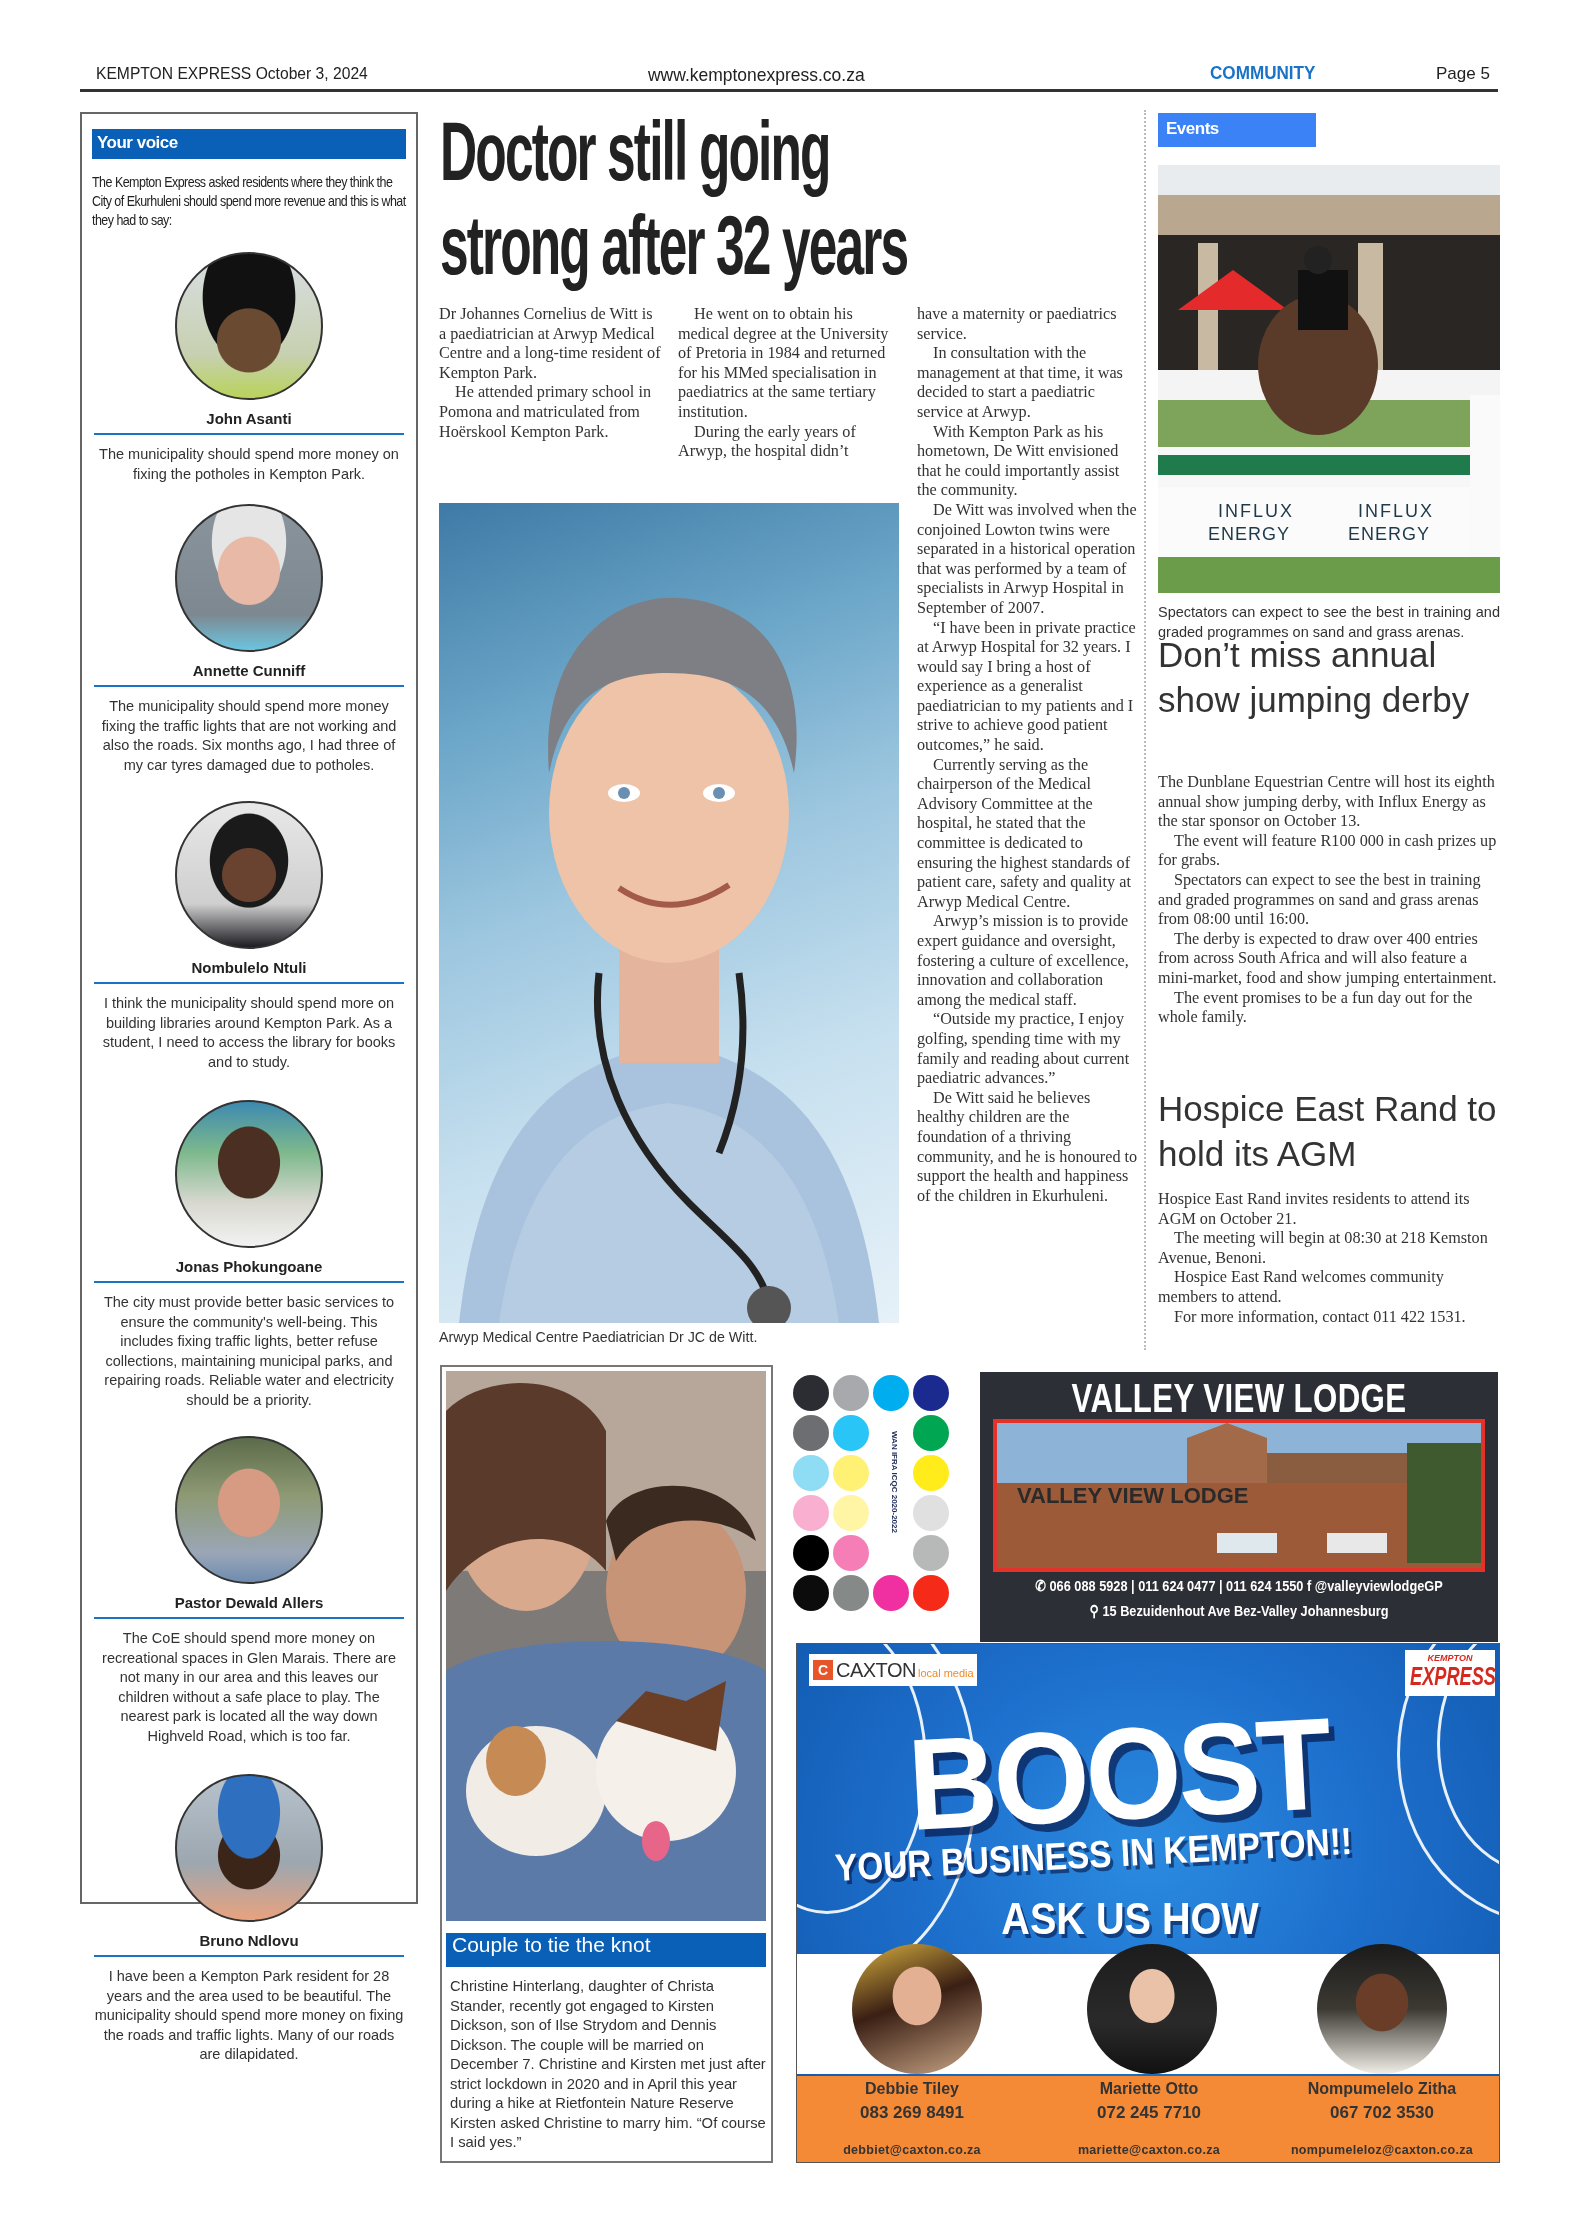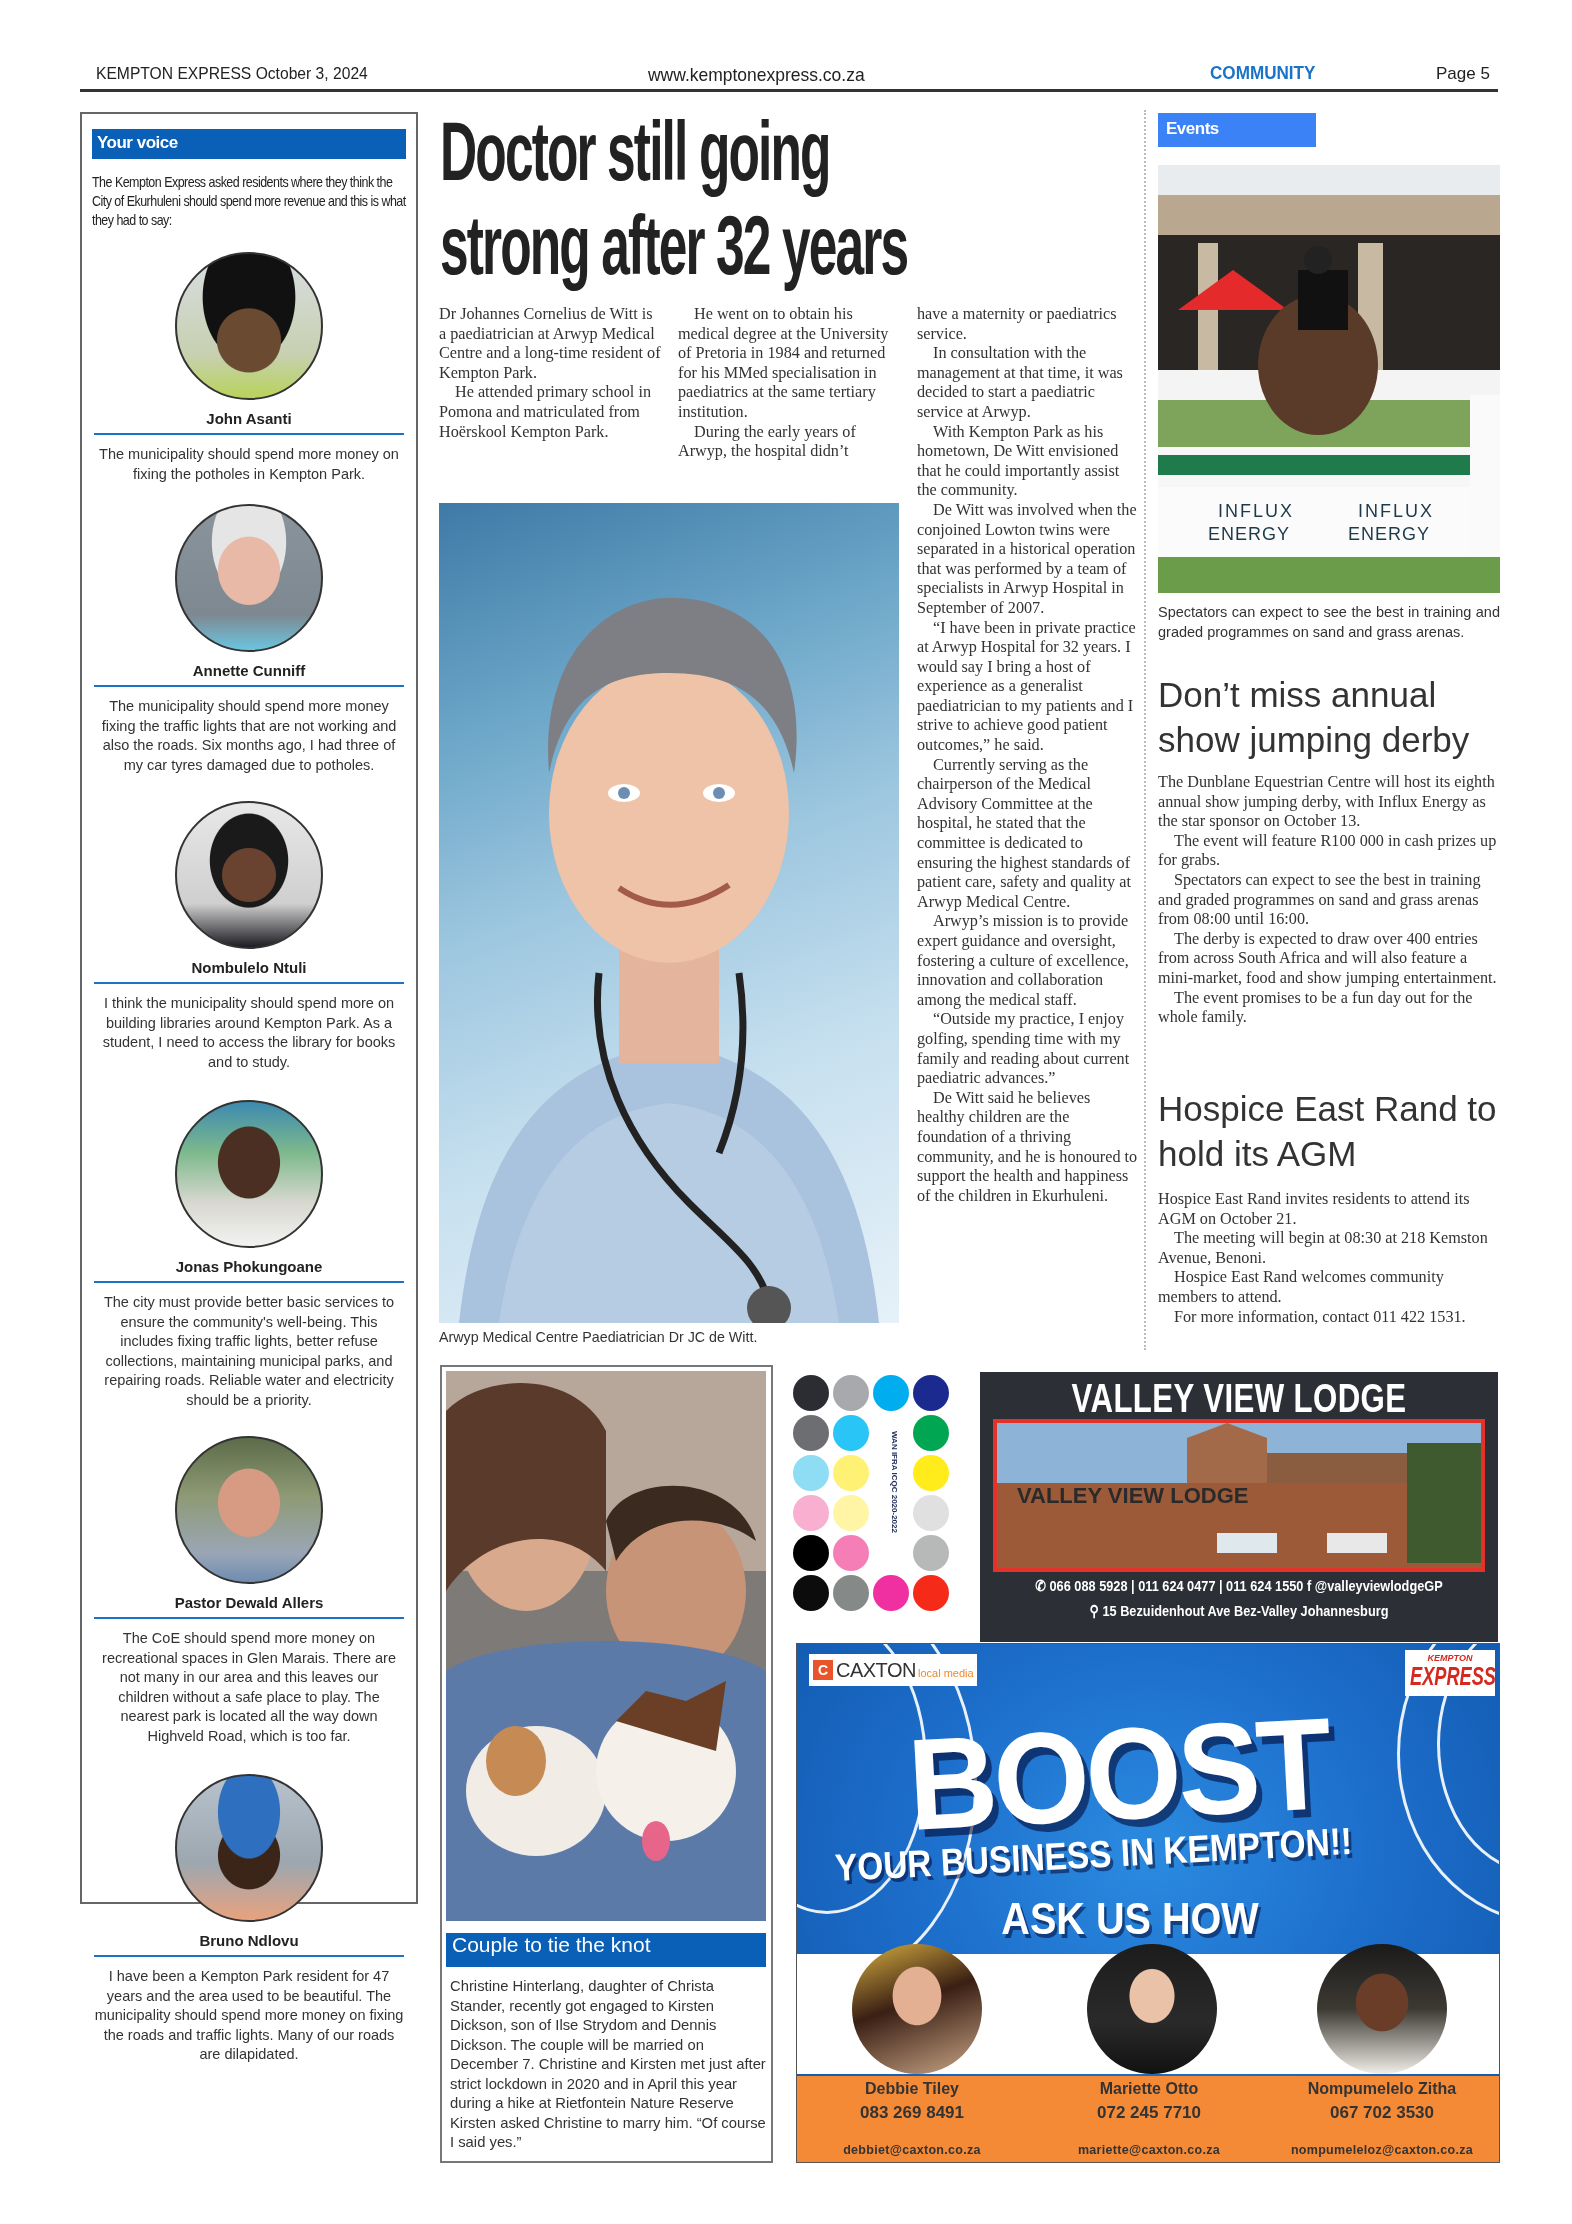--- a/index.html
+++ b/index.html
@@ -126,21 +126,21 @@
 
   <div class="person" style="margin-top:26px;">
     <div class="avatar" style="background: radial-gradient(ellipse at 50% 45%, #d79a82 0 30%, transparent 31%), linear-gradient(180deg,#5c6b4a 0%, #8e9a74 40%, #9aa6b6 80%, #6f8cb0 100%);"></div>
     <div class="pname">Pastor Dewald Allers</div>
     <div class="pquote">The CoE should spend more money on recreational spaces in Glen Marais. There are not many in our area and this leaves our children without a safe place to play. The nearest park is located all the way down Highveld Road, which is too far.</div>
   </div>
 
   <div class="person" style="margin-top:28px;">
     <div class="avatar" style="background: radial-gradient(ellipse at 50% 25%, #2f6fbf 0 30%, transparent 31%), radial-gradient(ellipse at 50% 55%, #3b2418 0 30%, transparent 31%), linear-gradient(180deg,#b8c2cc 0%, #9ca7b0 60%, #e8a27e 100%);"></div>
     <div class="pname">Bruno Ndlovu</div>
-    <div class="pquote">I have been a  Kempton Park resident for 47 years and the area used to be beautiful. The municipality should spend more money on fixing the roads and traffic lights. Many of our roads are dilapidated.</div>
+    <div class="pquote">I have been a  Kempton Park resident for 28 years and the area used to be beautiful. The municipality should spend more money on fixing the roads and traffic lights. Many of our roads are dilapidated.</div>
   </div>
 </div>
 
 <div class="headline">
   <div>Doctor still going</div>
   <div>strong after 32 years</div>
 </div>
 
 <div class="col1 body-serif">
   <p class="first">Dr Johannes Cornelius de Witt is a paediatrician at Arwyp Medical Centre and a long-time resident of Kempton Park.</p>
@@ -203,21 +203,21 @@
     <text x="60" y="352" font-family="Liberation Sans, sans-serif" font-size="18" fill="#1e3a4a" letter-spacing="2">INFLUX</text>
     <text x="50" y="375" font-family="Liberation Sans, sans-serif" font-size="18" fill="#1e3a4a" letter-spacing="1">ENERGY</text>
     <text x="200" y="352" font-family="Liberation Sans, sans-serif" font-size="18" fill="#1e3a4a" letter-spacing="2">INFLUX</text>
     <text x="190" y="375" font-family="Liberation Sans, sans-serif" font-size="18" fill="#1e3a4a" letter-spacing="1">ENERGY</text>
     <rect x="312" y="230" width="30" height="200" fill="#fafafa"></rect>
     <rect x="0" y="392" width="342" height="36" fill="#6a9c4a"></rect>
   </svg>
 </div>
 <div class="events-caption">Spectators can expect to see the best in training and graded programmes on sand and grass arenas.</div>
 
-<div class="ev-title" style="top:672px;">Don’t miss annual show jumping derby</div>
+<div class="ev-title" style="top:632px;">Don’t miss annual show jumping derby</div>
 <div class="ev-body" style="top:773px;">
   <p class="first">The Dunblane Equestrian Centre will host its eighth annual show jumping derby, with Influx Energy as the star sponsor on October 13.</p>
   <p>The event will feature R100 000 in cash prizes up for grabs.</p>
   <p>Spectators can expect to see the best in training and graded programmes on sand and grass arenas from 08:00 until 16:00.</p>
   <p>The derby is expected to draw over 400 entries from across South Africa and will also feature a mini-market, food and show jumping entertainment.</p>
   <p>The event promises to be a fun day out for the whole family.</p>
 </div>
 
 <div class="ev-title" style="top:1086px;">Hospice East Rand to hold its AGM</div>
 <div class="ev-body" style="top:1190px;">

